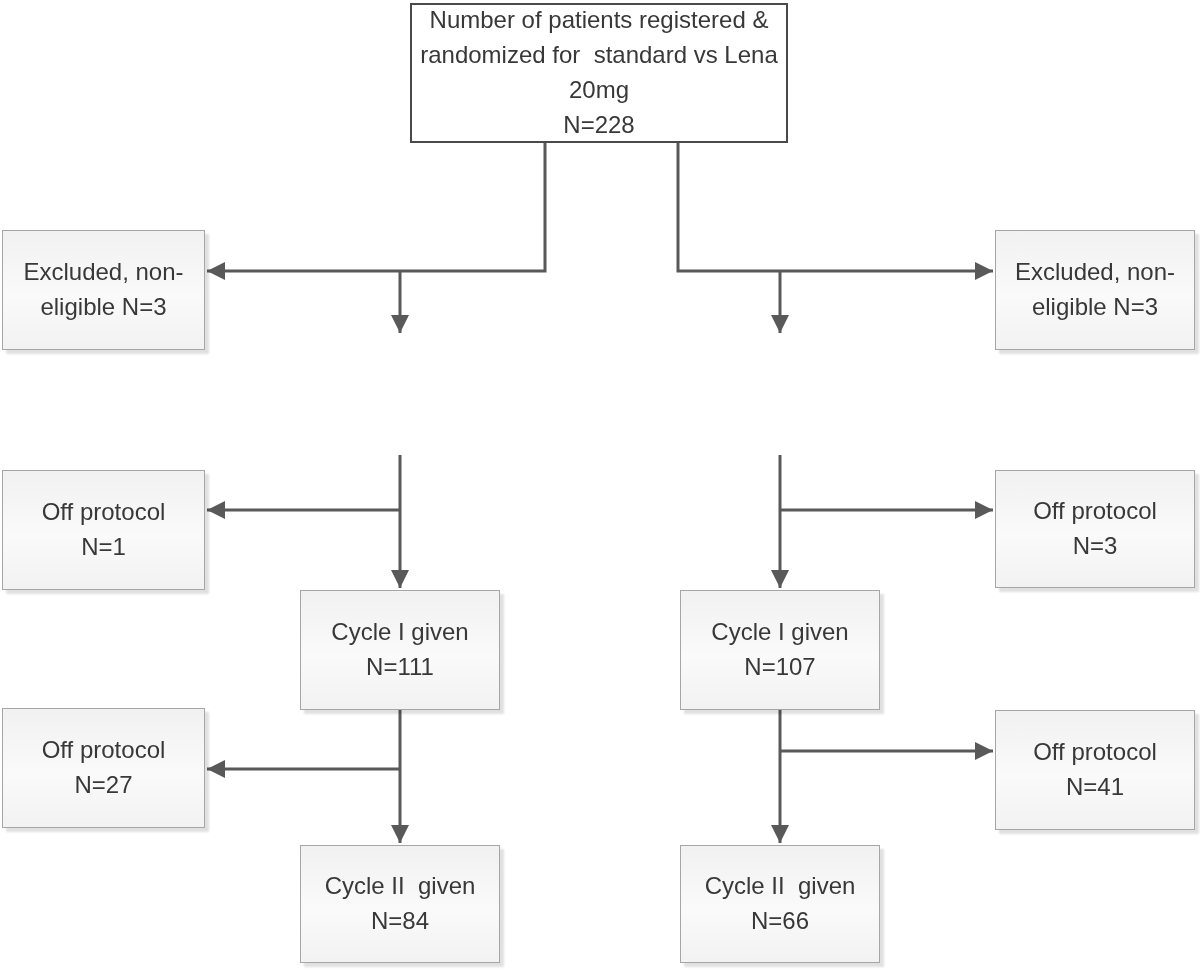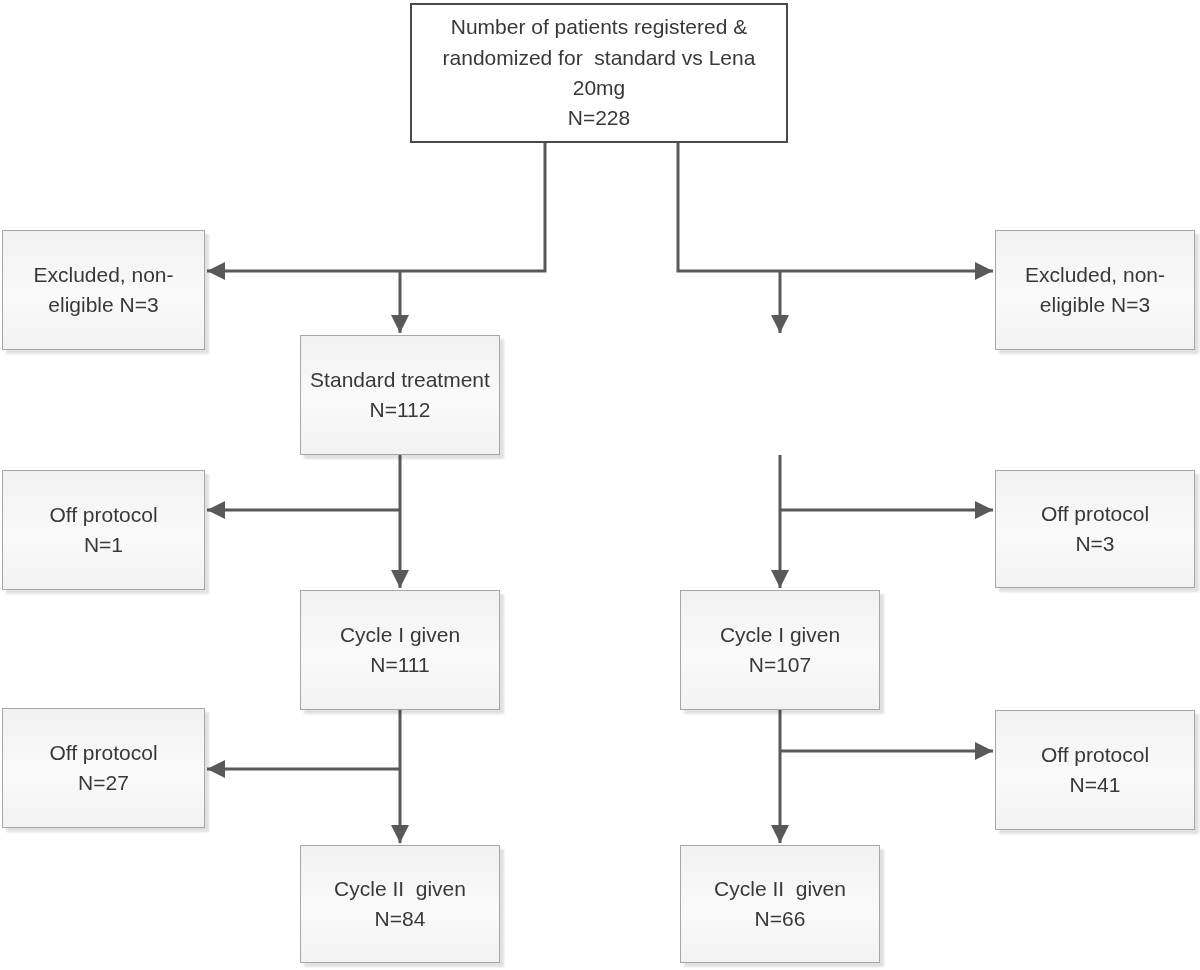--- a/index.html
+++ b/index.html
@@ -13,21 +13,21 @@
   }
   #connectors{position:absolute;left:0;top:0;width:1200px;height:970px;}
   .node{
     position:absolute;
     box-sizing:border-box;
     display:flex;align-items:center;justify-content:center;
     text-align:center;
     background:linear-gradient(180deg,#f1f1f1 0%,#fafafa 55%,#f2f2f2 100%);
     border:1px solid #a6a6a6;
     box-shadow:4px 4px 2px rgba(0,0,0,0.12);
-    font-size:21px;
+    font-size:24px;
     line-height:1.45;
   }
   .node .node-text{
     display:block;
     white-space:pre-wrap;
     padding:0 6px;
   }
   .node.primary{
     background:#ffffff;
     border:2px solid #4a4a4a;
@@ -75,24 +75,20 @@
 
   <div class="node" style="left:2px;top:230px;width:203px;height:120px;">
     <span class="node-text">Excluded, non-
 eligible N=3</span>
   </div>
   <div class="node" style="left:995px;top:230px;width:200px;height:120px;">
     <span class="node-text">Excluded, non-
 eligible N=3</span>
   </div>
 
-  <div class="node" style="left:300px;top:335px;width:200px;height:120px;">
-    <span class="node-text">Standard treatment
-N=112</span>
-  </div>
 
   <div class="node" style="left:2px;top:470px;width:203px;height:120px;">
     <span class="node-text">Off protocol
 N=1</span>
   </div>
   <div class="node" style="left:995px;top:470px;width:200px;height:118px;">
     <span class="node-text">Off protocol
 N=3</span>
   </div>
 

